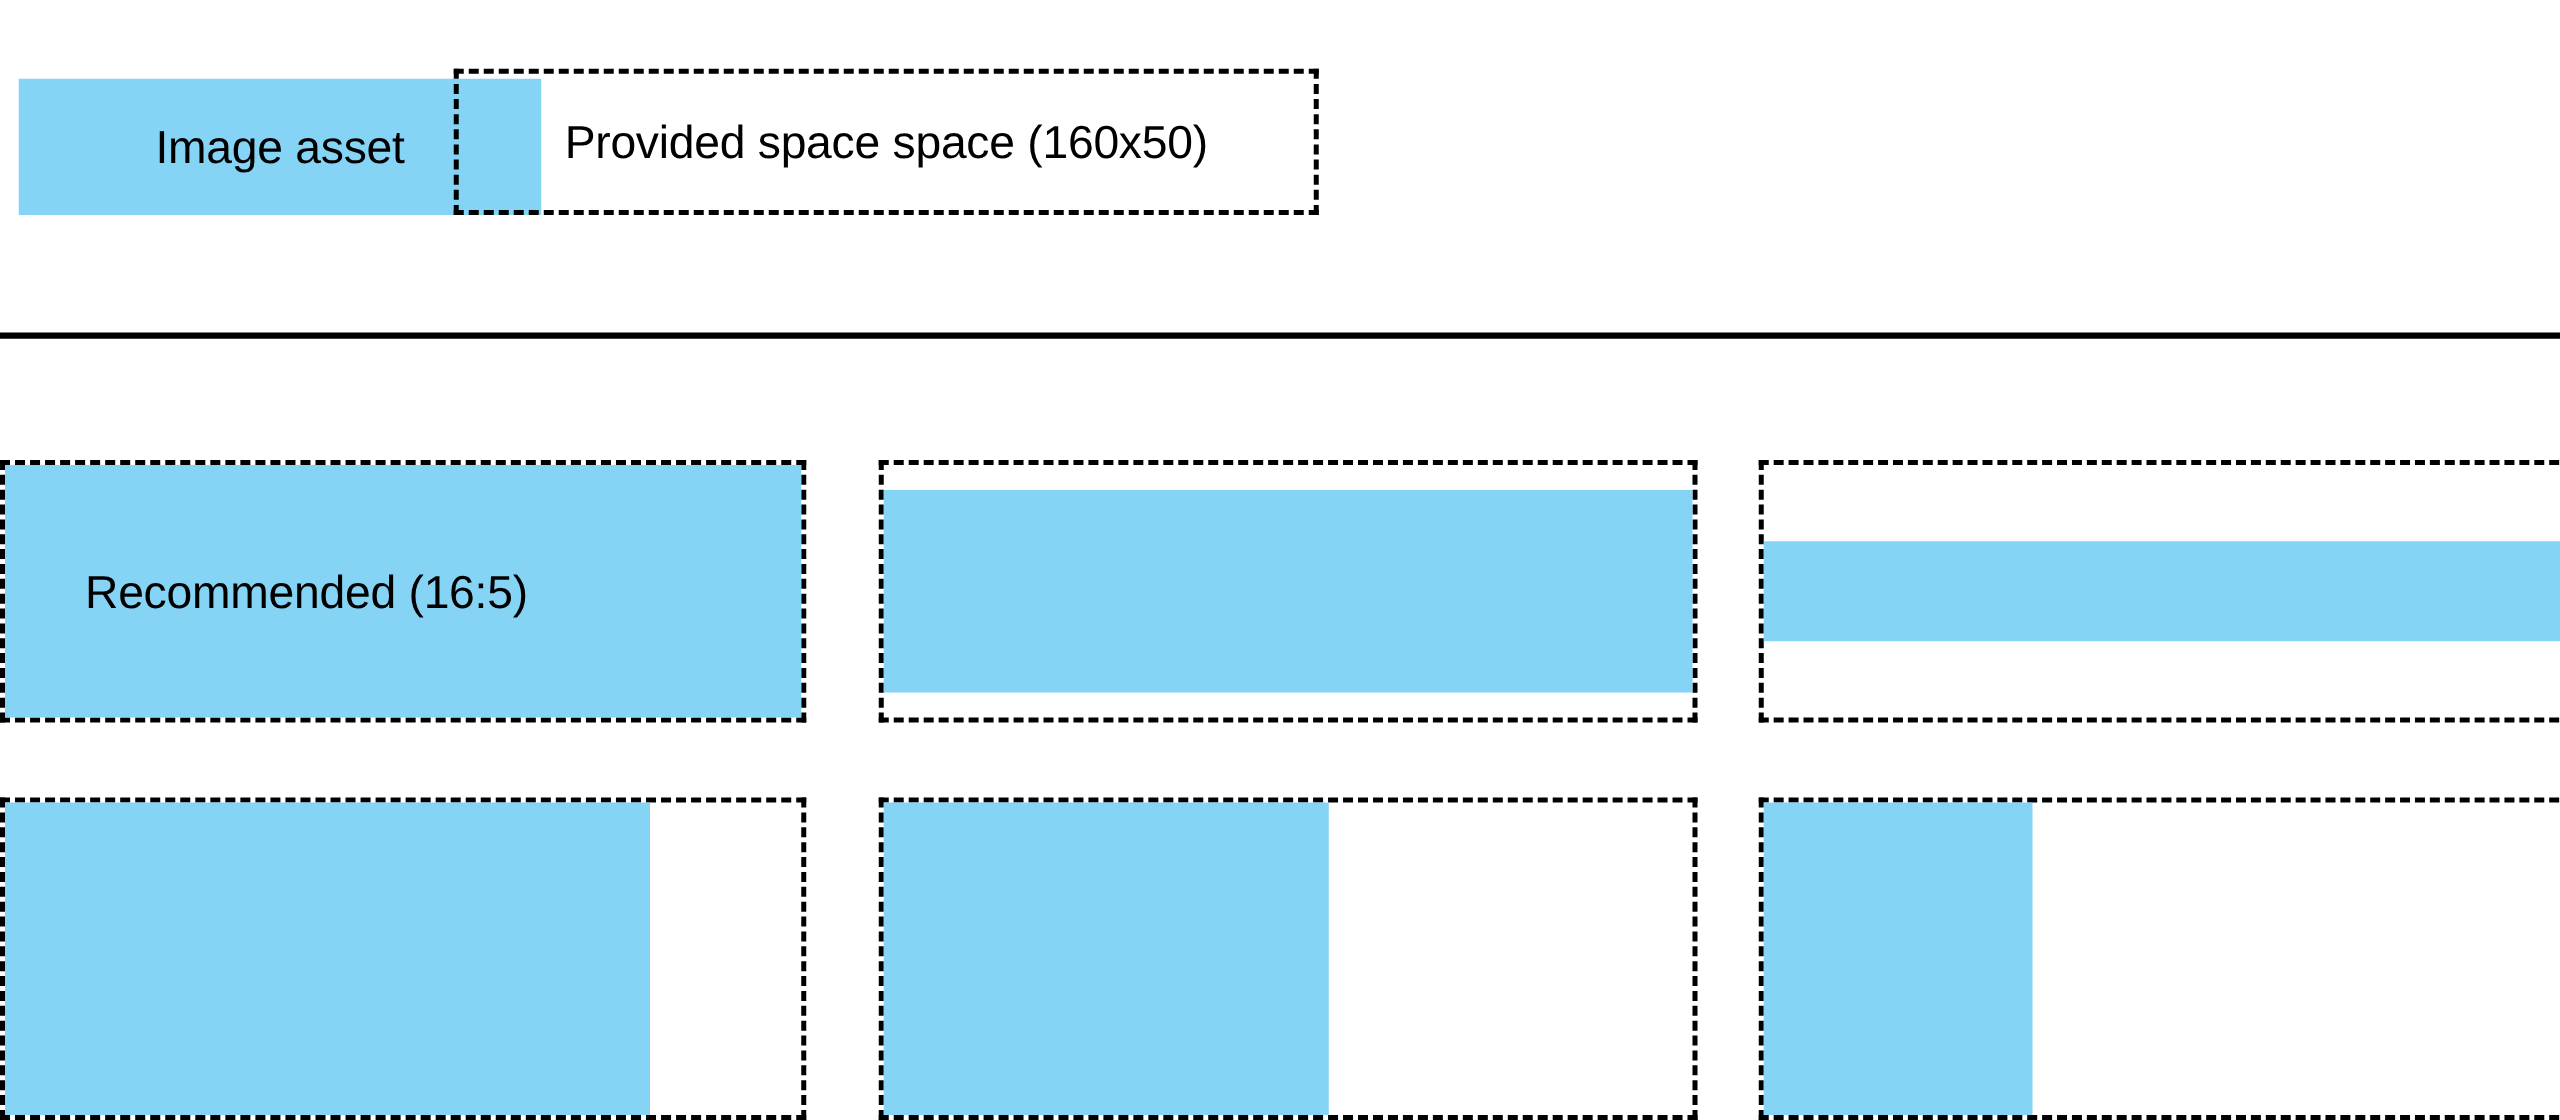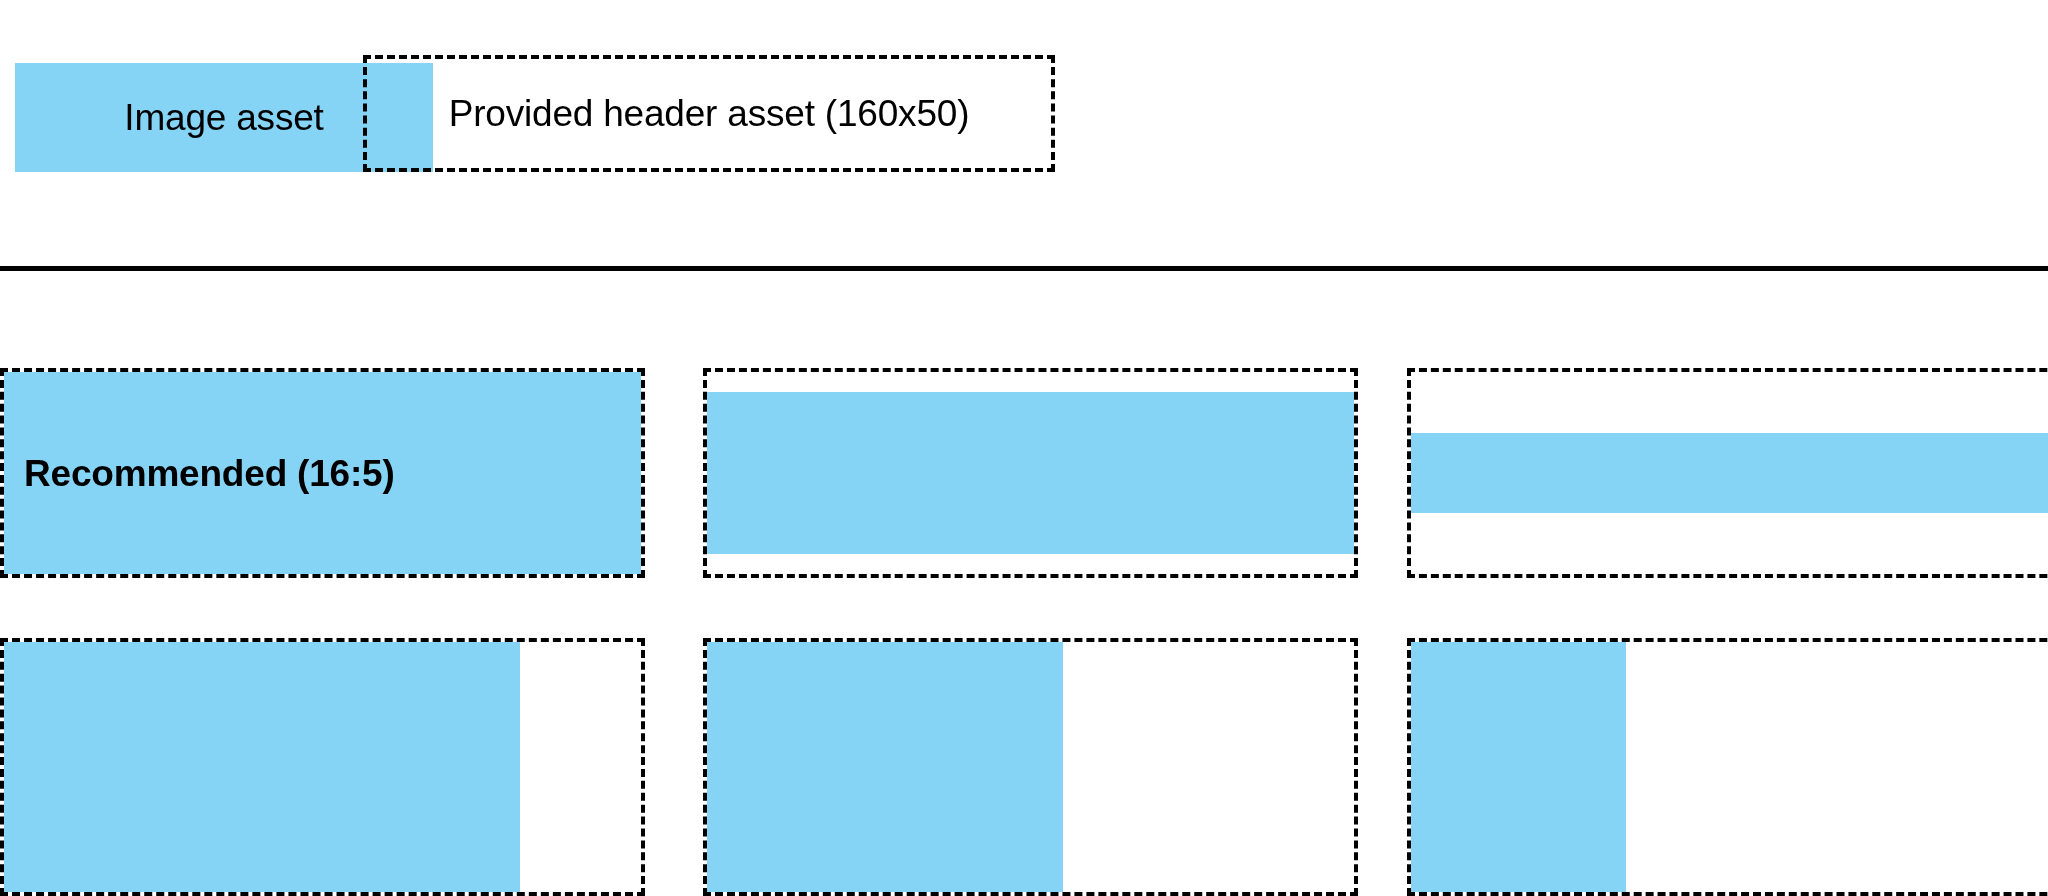--- a/index.html
+++ b/index.html
@@ -113,25 +113,25 @@
 
   .fill {
     background: #85d4f5;
     display: flex;
     align-items: center;
     box-sizing: border-box;
   }
 
   .fill-label {
     font-size: 37px;
-    font-weight: 700;
+    font-weight: 400;
     letter-spacing: -0.2px;
     color: #000000;
     line-height: 1;
-    padding-left: 20px;
+    padding-left: 64px;
     white-space: nowrap;
   }
 
   
   .r1c1 .fill { width: 100%; height: 100%; }
   .r1c2 .fill { width: 100%; height: 80%; }
   .r1c3 .fill { width: 100%; height: 40%; }
 
   
   .r2c1 .fill { width: 81%; height: 100%; }
@@ -141,21 +141,21 @@
 </head>
 <body>
 
 <div class="canvas">
 
   <div class="legend">
     <div class="legend-swatch">
       <span class="legend-swatch-label">Image asset</span>
     </div>
     <div class="legend-box">
-      <span class="legend-box-label">Provided header asset (160x50)</span>
+      <span class="legend-box-label">Provided space space (160x50)</span>
     </div>
   </div>
 
   <div class="divider"></div>
 
   <div class="grid-row row-1">
     <div class="cell col-1 r1c1">
       <div class="fill">
         <span class="fill-label">Recommended (16:5)</span>
       </div>

